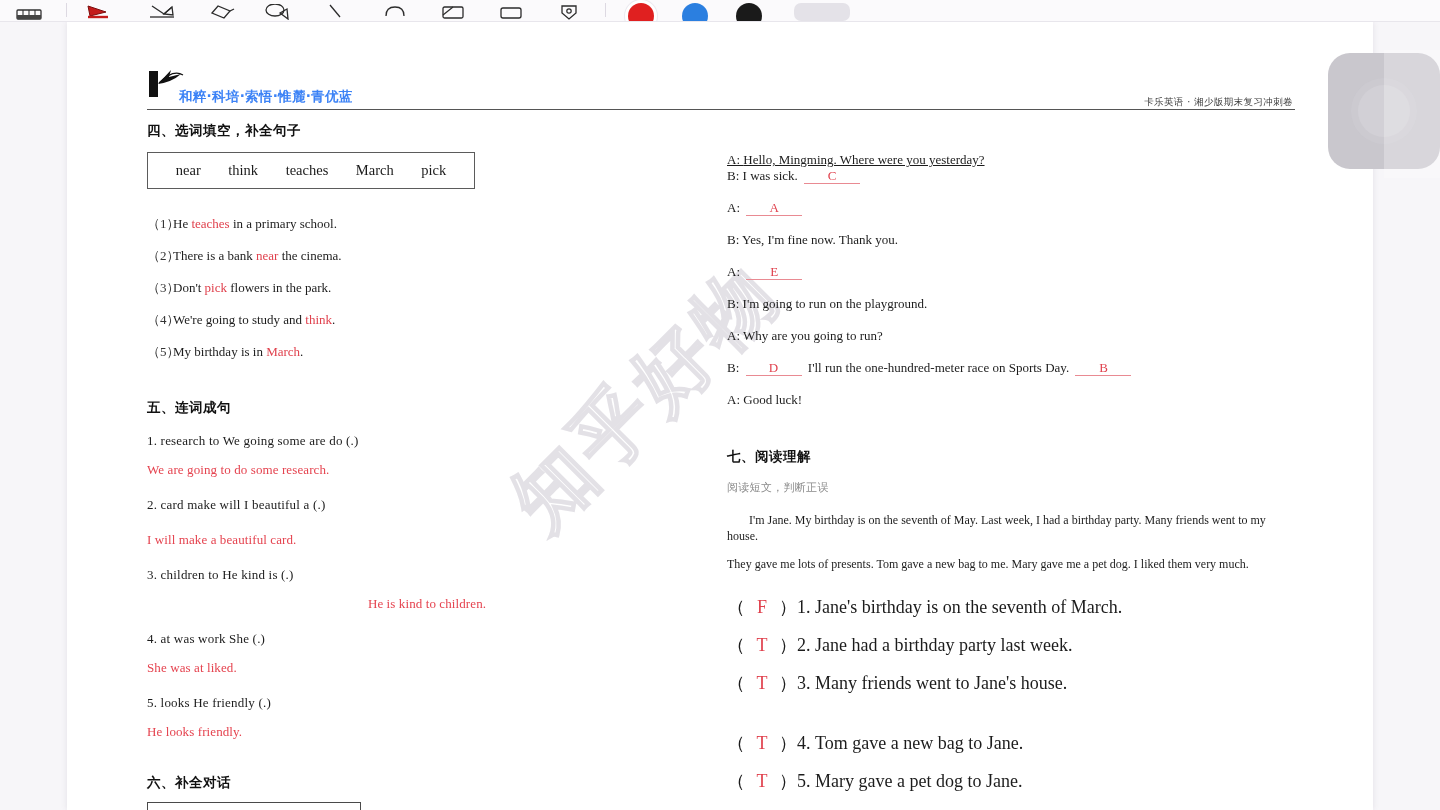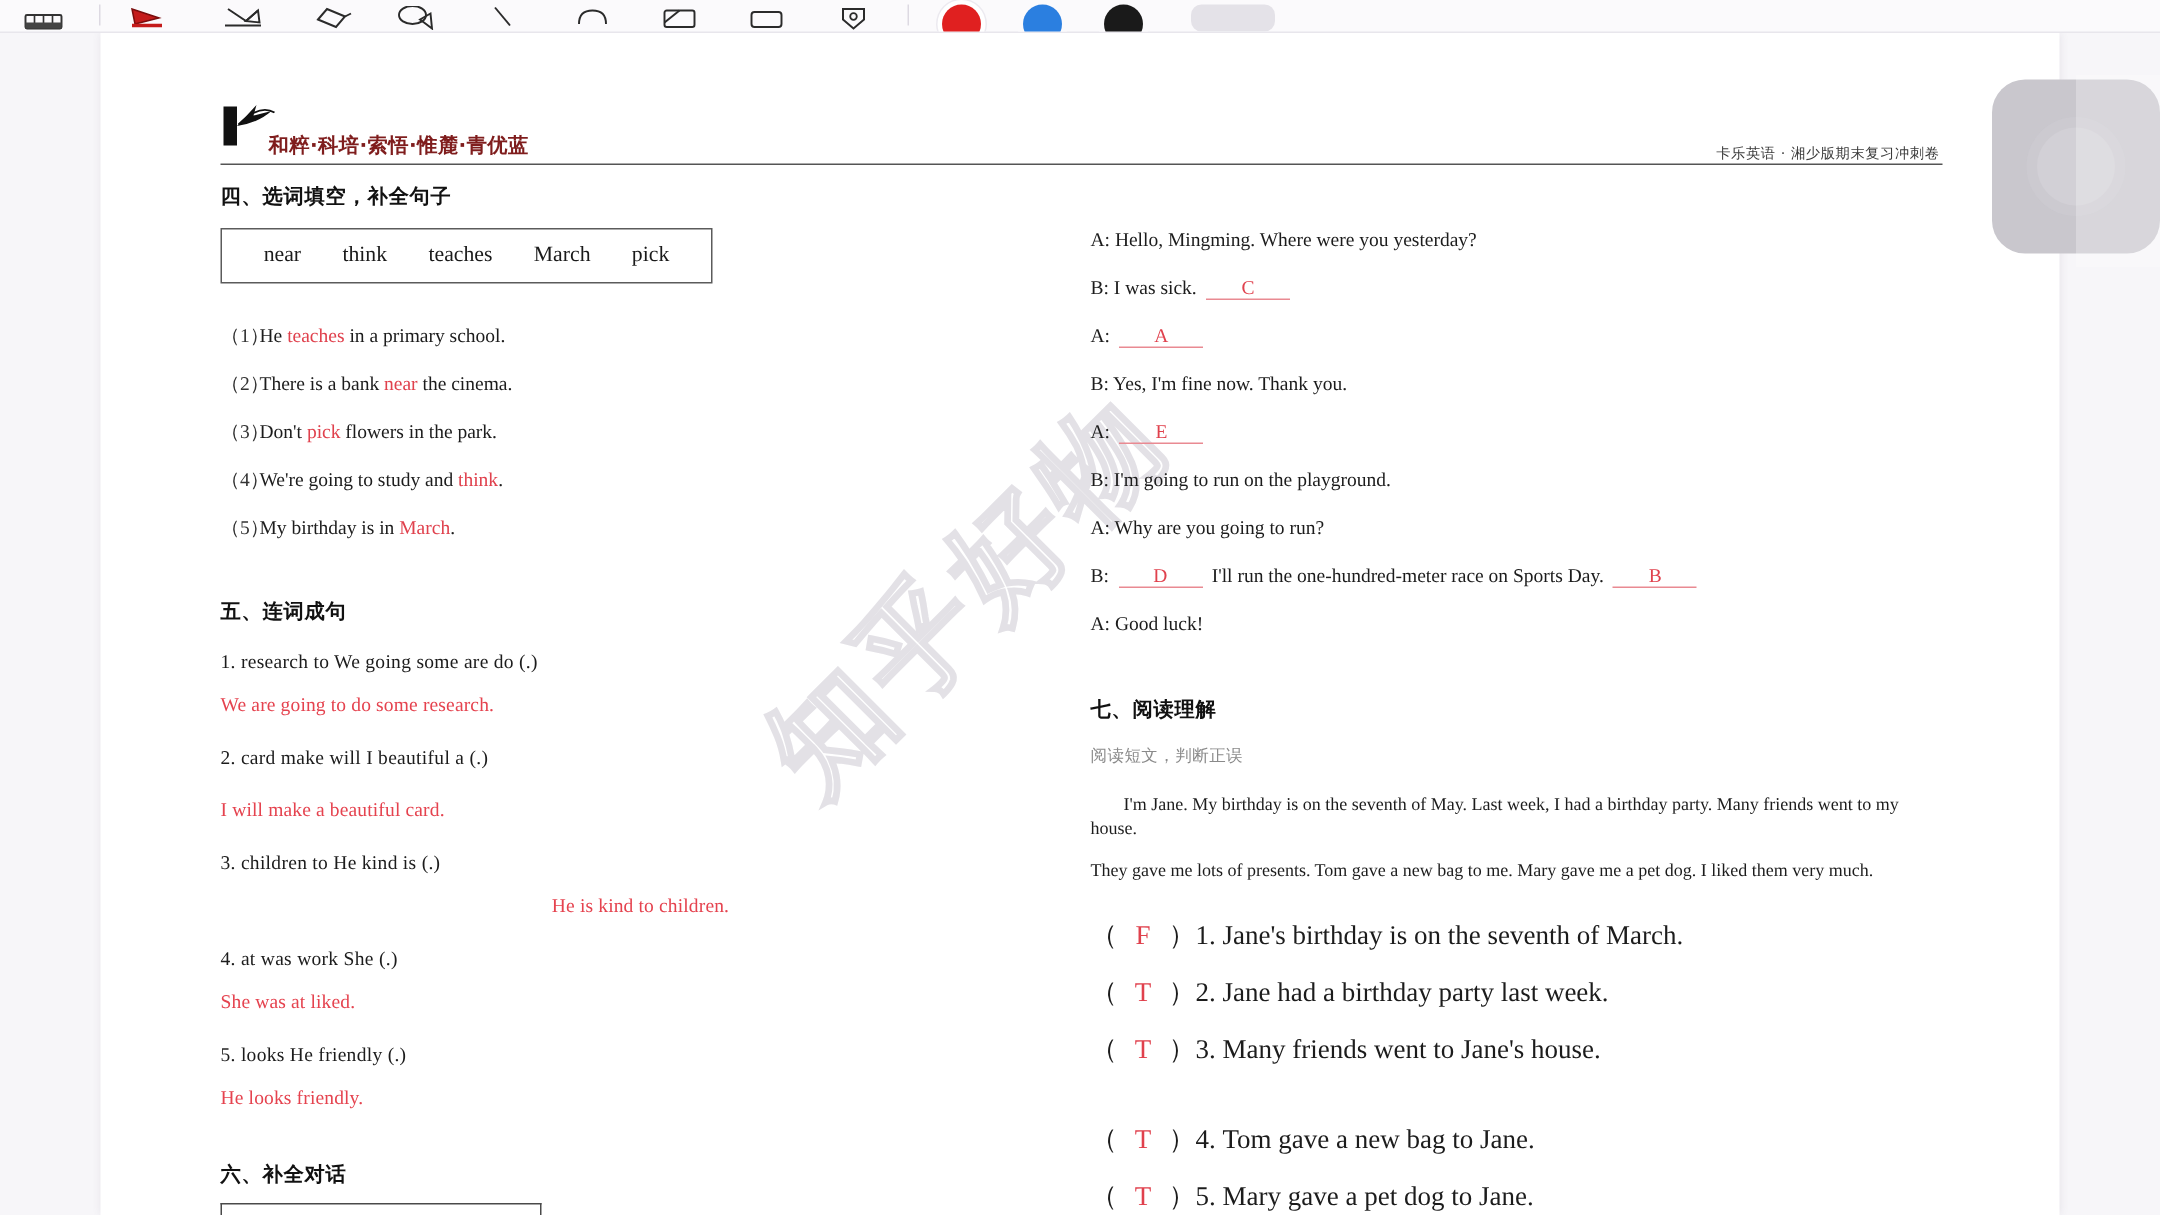--- a/index.html
+++ b/index.html
@@ -56,21 +56,21 @@
 
   
   .doc-head {
     position: absolute; left: 80px; top: 36px; width: 1148px; height: 52px;
     border-bottom: 1.5px solid #555;
   }
   .logo-wrap { position: absolute; left: 0; top: 2px; display: flex; align-items: center; }
   .logo-mark { position: relative; width: 42px; height: 36px; }
   .logo-text {
     font-family: "DejaVu Sans", sans-serif;
-    font-weight: bold; font-size: 13.5px; color: #7f1d1d;
+    font-weight: bold; font-size: 13.5px; color: #3b82f6;
     letter-spacing: 0.3px;
     margin-left: -10px; margin-top: 28px;
   }
   .head-right {
     position: absolute; right: 2px; top: 38px;
     font-family: "DejaVu Sans", sans-serif;
     font-size: 9.5px; color: #3a3a3a; letter-spacing: 0.4px;
   }
 
   
@@ -304,21 +304,21 @@
 
     <div class="choicebox">
       <div>A. Are you better now?</div>
 
     </div>
   </div>
 
   <div class="col-right">
 
     <div style="margin-top:30px;">
-      <div class="dlg" style="margin-bottom:16px;">
+      <div class="dlg" style="text-decoration:underline;">
         <span>A:</span>
         <span>Hello, Mingming. Where were you yesterday?</span>
       </div>
       <div class="dlg" style="margin-bottom:16px;">
         <span>B:</span>
         <span>I was sick.</span>
         <span class="blank">C</span>
       </div>
       <div class="dlg" style="margin-bottom:16px;">
         <span>A:</span>

